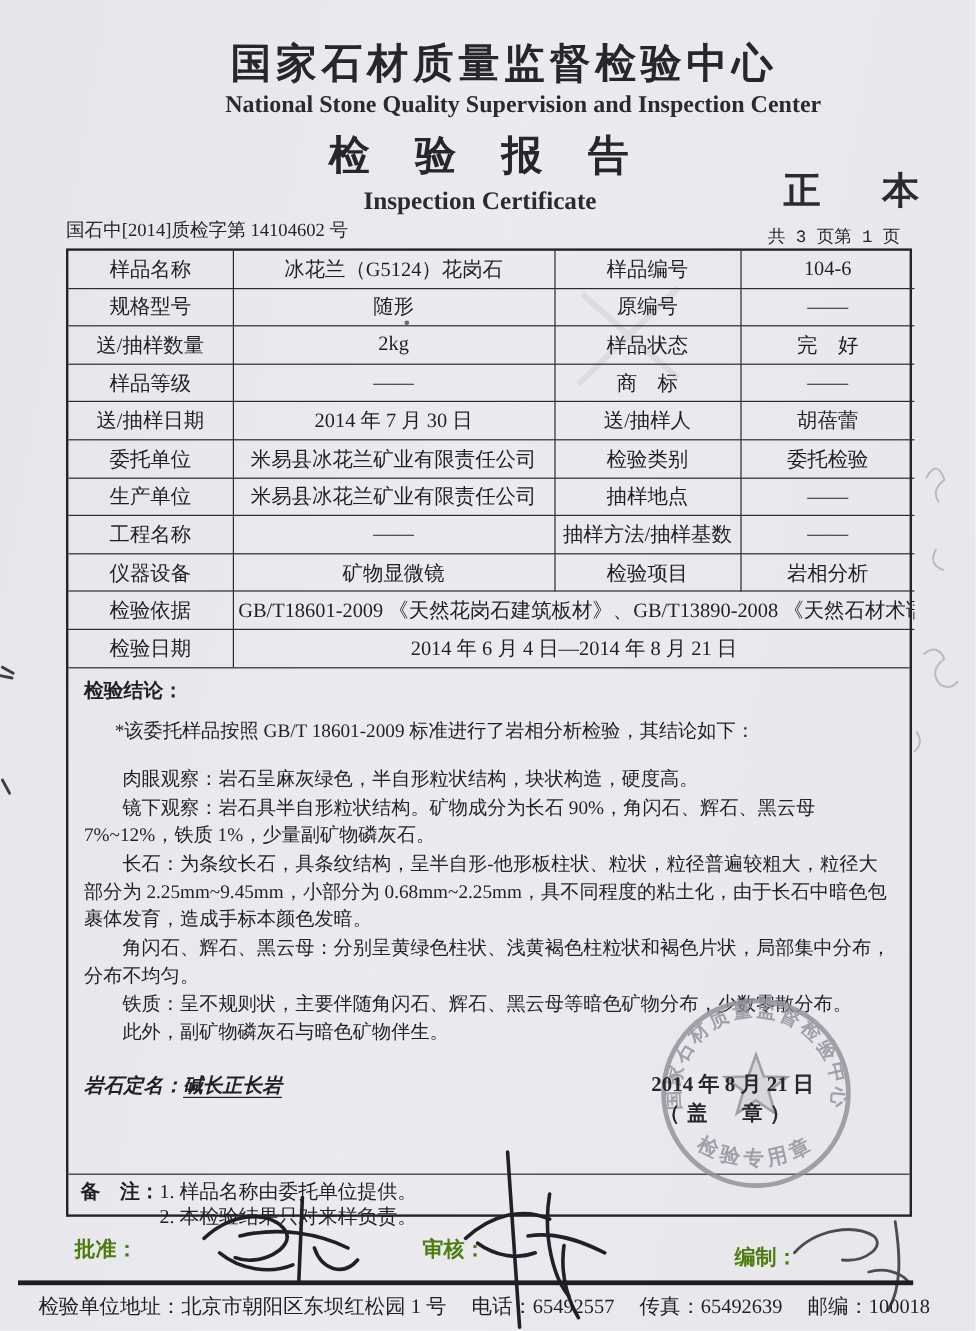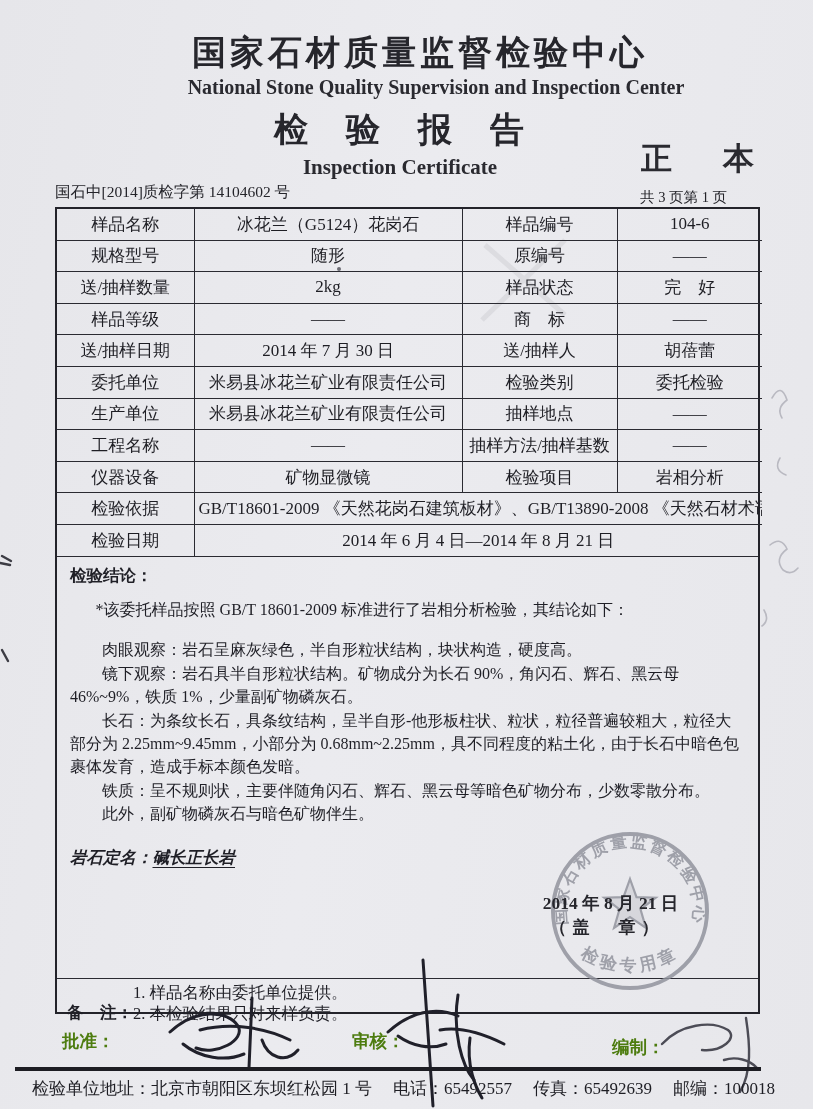--- a/index.html
+++ b/index.html
@@ -13,24 +13,24 @@
 
   
   .org-cn{left:40px;top:30px;width:760px;text-align:center;
     font-size:34px;font-weight:bold;letter-spacing:4px;color:#26262c;}
   .org-en{left:56px;top:76px;width:760px;text-align:center;
     font-size:20px;font-weight:600;color:#2a2a30;}
   .report-cn{left:40px;top:107px;width:720px;text-align:center;
     font-size:34px;font-weight:bold;letter-spacing:2px;color:#26262c;}
   .report-en{left:40px;top:155px;width:720px;text-align:center;
     font-size:21px;font-weight:600;color:#2a2a30;}
-  .copy-type{left:641px;top:138px;width:160px;text-align:left;
+  .copy-type{left:616px;top:138px;width:160px;text-align:right;
     font-size:31px;font-weight:bold;letter-spacing:10px;color:#2a2a30;}
   .cert-no{left:55px;top:182px;font-size:15.5px;color:#24242a;}
-  .pagination{left:640px;top:188px;font-size:14.5px;color:#24242a;}
+  .pagination{left:640px;top:188px;font-size:14.5px;color:#24242a;font-family:Liberation Mono, monospace;}
 
   
   .sheet{left:55px;top:207px;width:705px;height:807px;
     border:2.4px solid #23232a;box-sizing:border-box;background:transparent;}
   table.info{border-collapse:collapse;border-style:hidden;width:100%;table-layout:fixed;}
   table.info td{border:1.7px solid #2a2a31;height:30.6px;padding:0 4px;
     text-align:center;vertical-align:middle;font-size:17px;color:#1e1e24;
     overflow:hidden;white-space:nowrap;}
   td.small-label{font-size:15px;}
   td.left-val{text-align:left;padding-left:12px;}
@@ -43,21 +43,21 @@
   .c-intro{text-indent:1.6em;margin-top:11px !important;}
   .c-par{text-indent:2em;}
   .gap-lg{margin-top:17px !important;}
   .gap-sm{margin-top:1px !important;}
   .rock-line{margin-top:21px !important;font-weight:bold;font-size:16.5px;font-style:italic;}
   .rock-name{text-decoration:underline;text-underline-offset:4px;}
 
   
   .remarks{display:flex;border-top:1.9px solid #2a2a31;box-sizing:border-box;
     height:48px;padding:3px 0 0 10px;font-size:16.5px;}
-  .remarks-label{font-weight:bold;white-space:pre;margin-top:20px;}
+  .remarks-label{font-weight:bold;white-space:pre;}
   .remarks-items div{line-height:21.5px;}
 
   
   .stamp-svg{left:545px;top:826px;opacity:.82;}
   .stamp-date{left:528px;top:891px;width:165px;text-align:center;
     font-size:17.5px;color:#26262c;font-weight:600;}
   .stamp-note{left:528px;top:916px;width:158px;text-align:center;
     font-size:17px;letter-spacing:6px;color:#26262c;font-weight:600;}
 
   
@@ -159,22 +159,23 @@
       <td>检验日期</td>
       <td colspan="3" class="left-val">2014 年 6 月 4 日—2014 年 8 月 21 日</td>
     </tr>
   </tbody>
     </table>
 
   <div class="conclusion">
     <p class="c-heading">检验结论：</p>
     <p class="c-intro">*该委托样品按照 GB/T 18601-2009 标准进行了岩相分析检验，其结论如下：</p>
     <p class="c-par gap-lg">肉眼观察：岩石呈麻灰绿色，半自形粒状结构，块状构造，硬度高。</p>
-    <p class="c-par gap-sm">镜下观察：岩石具半自形粒状结构。矿物成分为长石 90%，角闪石、辉石、黑云母 46%~9%，铁质 1%，少量副矿物磷灰石。</p>
+    <p class="c-par gap-sm">镜下观察：岩石具半自形粒状结构。矿物成分为长石 90%，角闪石、辉石、黑云母 7%~12%，铁质 1%，少量副矿物磷灰石。</p>
     <p class="c-par gap-sm">长石：为条纹长石，具条纹结构，呈半自形-他形板柱状、粒状，粒径普遍较粗大，粒径大部分为 2.25mm~9.45mm，小部分为 0.68mm~2.25mm，具不同程度的粘土化，由于长石中暗色包裹体发育，造成手标本颜色发暗。</p>
+    <p class="c-par gap-sm">角闪石、辉石、黑云母：分别呈黄绿色柱状、浅黄褐色柱粒状和褐色片状，局部集中分布，分布不均匀。</p>
     <p class="c-par gap-sm">铁质：呈不规则状，主要伴随角闪石、辉石、黑云母等暗色矿物分布，少数零散分布。</p>
     <p class="c-par">此外，副矿物磷灰石与暗色矿物伴生。</p>
     <p class="rock-line"><span>岩石定名：</span><span class="rock-name">碱长正长岩</span></p>
   </div>
 
   <div class="remarks">
     <div class="remarks-label">备　注：</div>
     <div class="remarks-items">
       <div>1. 样品名称由委托单位提供。</div>
       <div>2. 本检验结果只对来样负责。</div>

